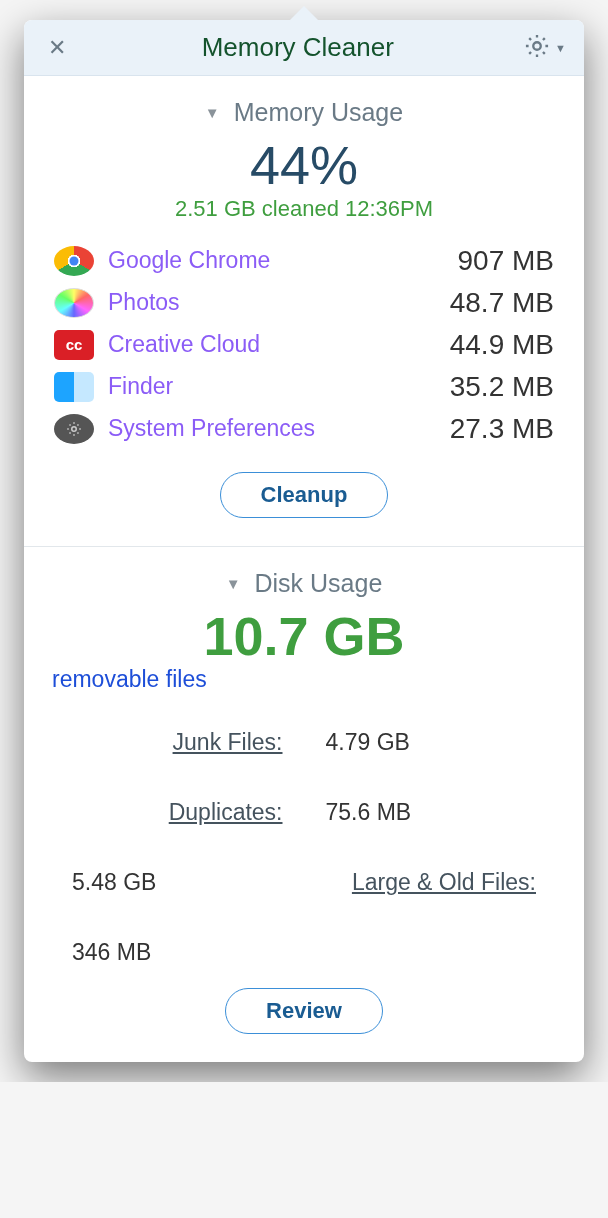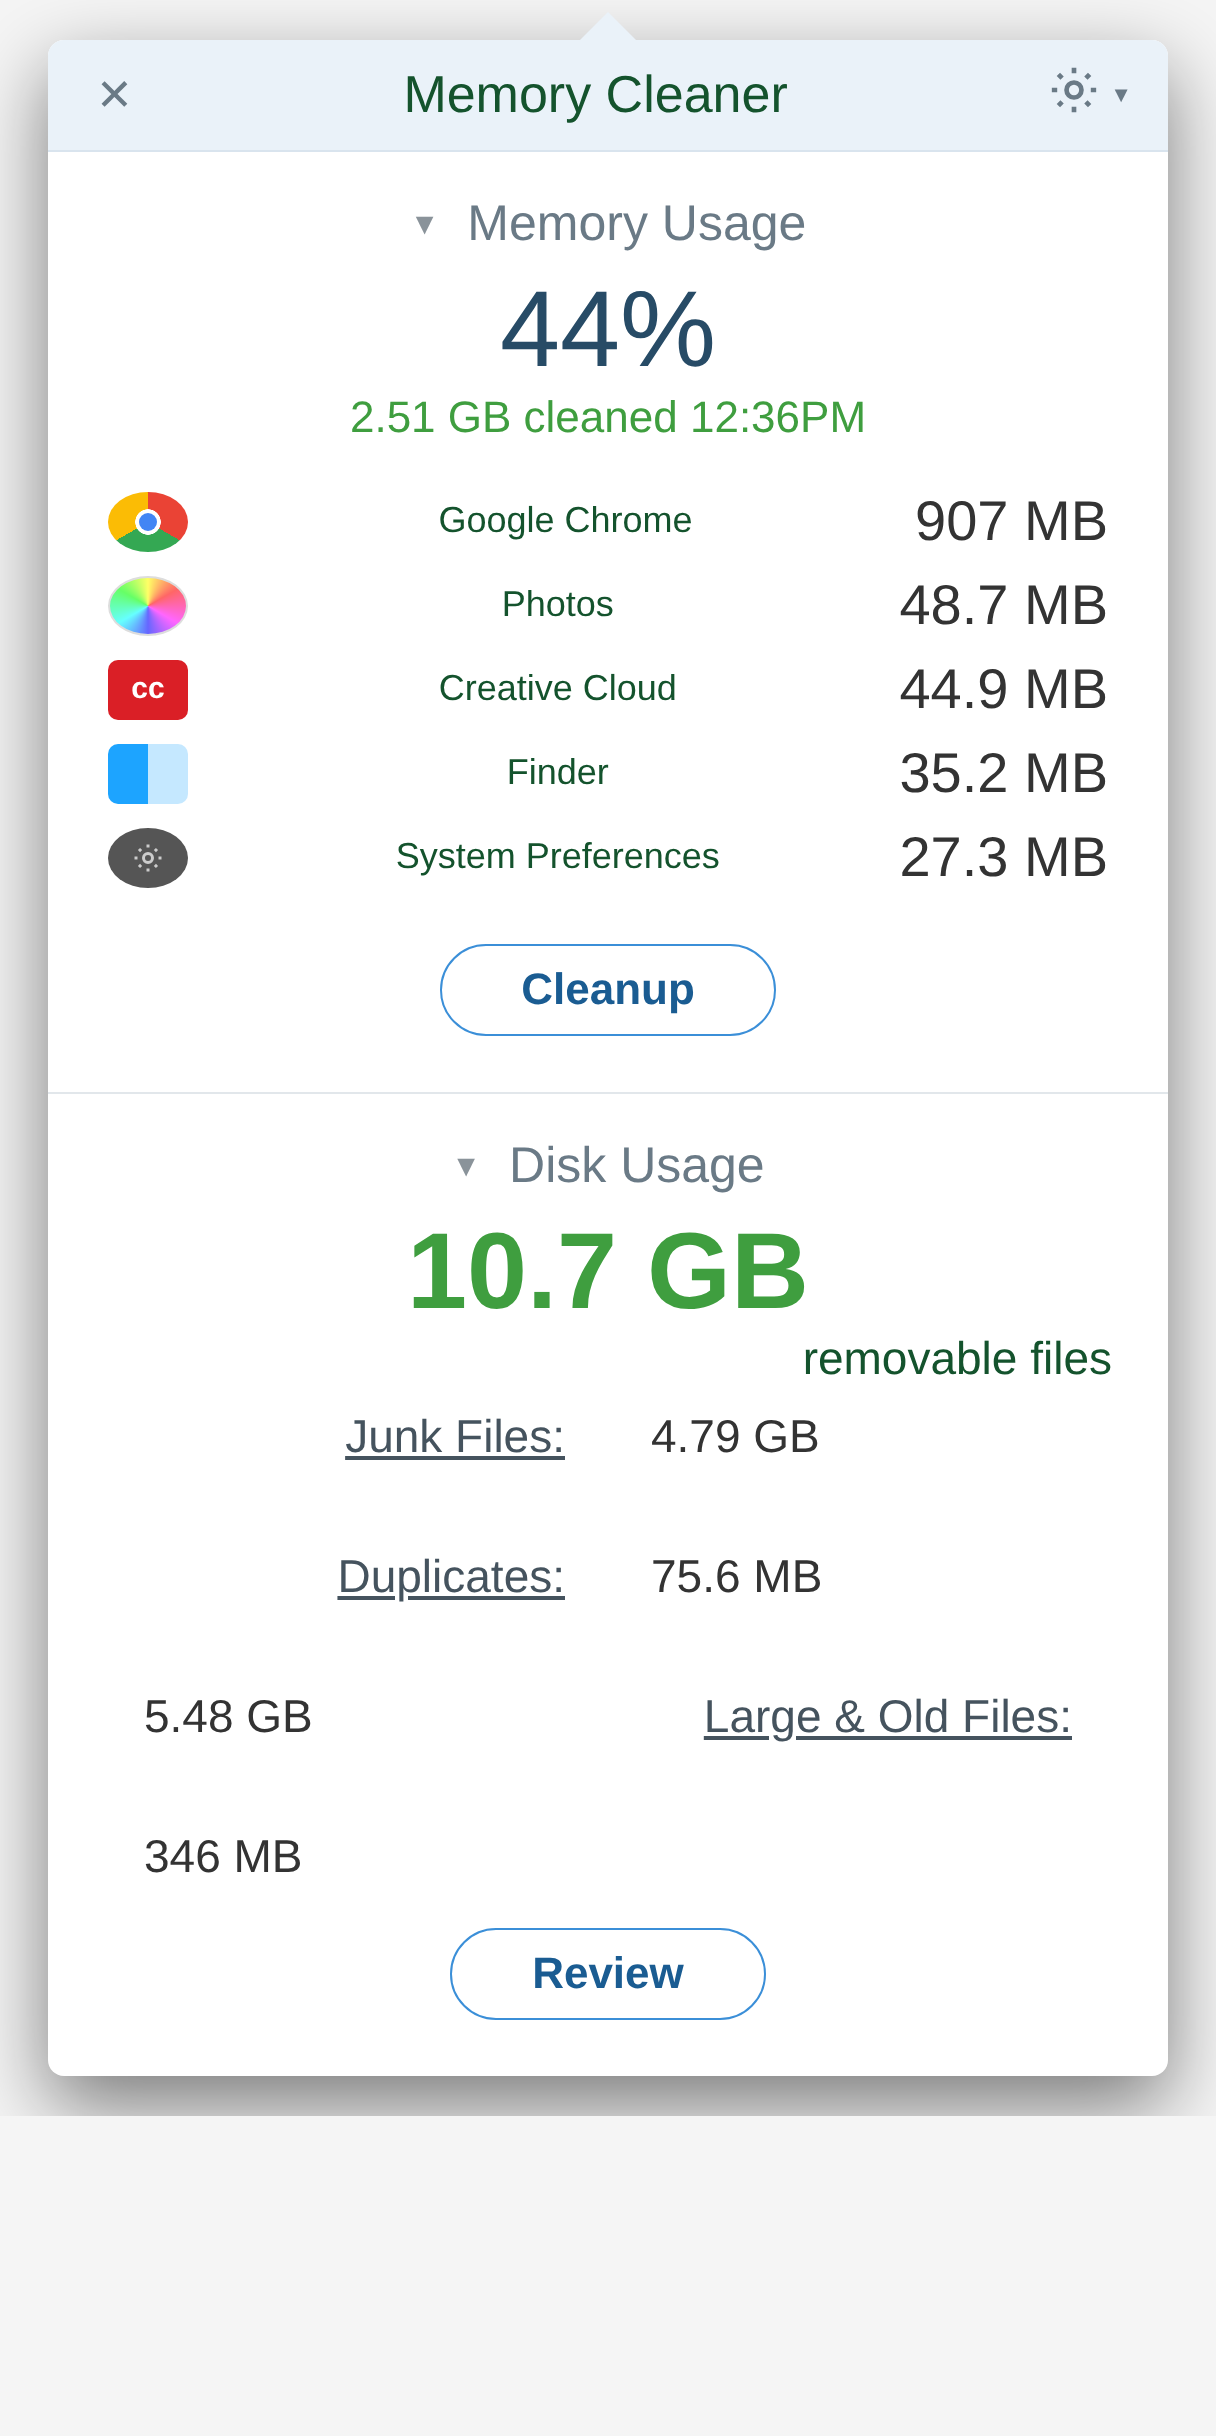--- a/index.html
+++ b/index.html
@@ -111,23 +111,22 @@
       border-radius: 5px;
       display: flex;
       align-items: center;
       justify-content: center;
       font-size: 15px;
       color: white;
       flex-shrink: 0;
     }
     .proc-name {
       flex: 1;
-      font-size: 18px;
-      color: #14532d;
-      text-align: center;
+      font-size: 23px;
+      color: #8b5cf6;
     }
     .proc-size {
       font-size: 28px;
       color: #333;
     }
     .pill {
       display: block;
       margin: 22px auto 0 auto;
       border: 1.5px solid #3b8fd8;
       color: #1a5c92;
@@ -142,24 +141,24 @@
     .big-green {
       font-size: 54px;
       color: #3f9e3f;
       text-align: center;
       font-weight: 600;
       line-height: 1.05;
       margin-top: 10px;
     }
     .sub-label {
       font-size: 23px;
-      color: #14532d;
-      text-align: right;
+      color: #1d4ed8;
+      text-align: left;
       margin-top: 2px;
-      margin-bottom: 12px;
+      margin-bottom: 36px;
     }
     .disk-table {
       display: grid;
       grid-template-columns: 1fr 1fr;
       column-gap: 20px;
       row-gap: 14px;
       align-items: baseline;
       margin: 0 20px;
       gap: 43px;
     }

